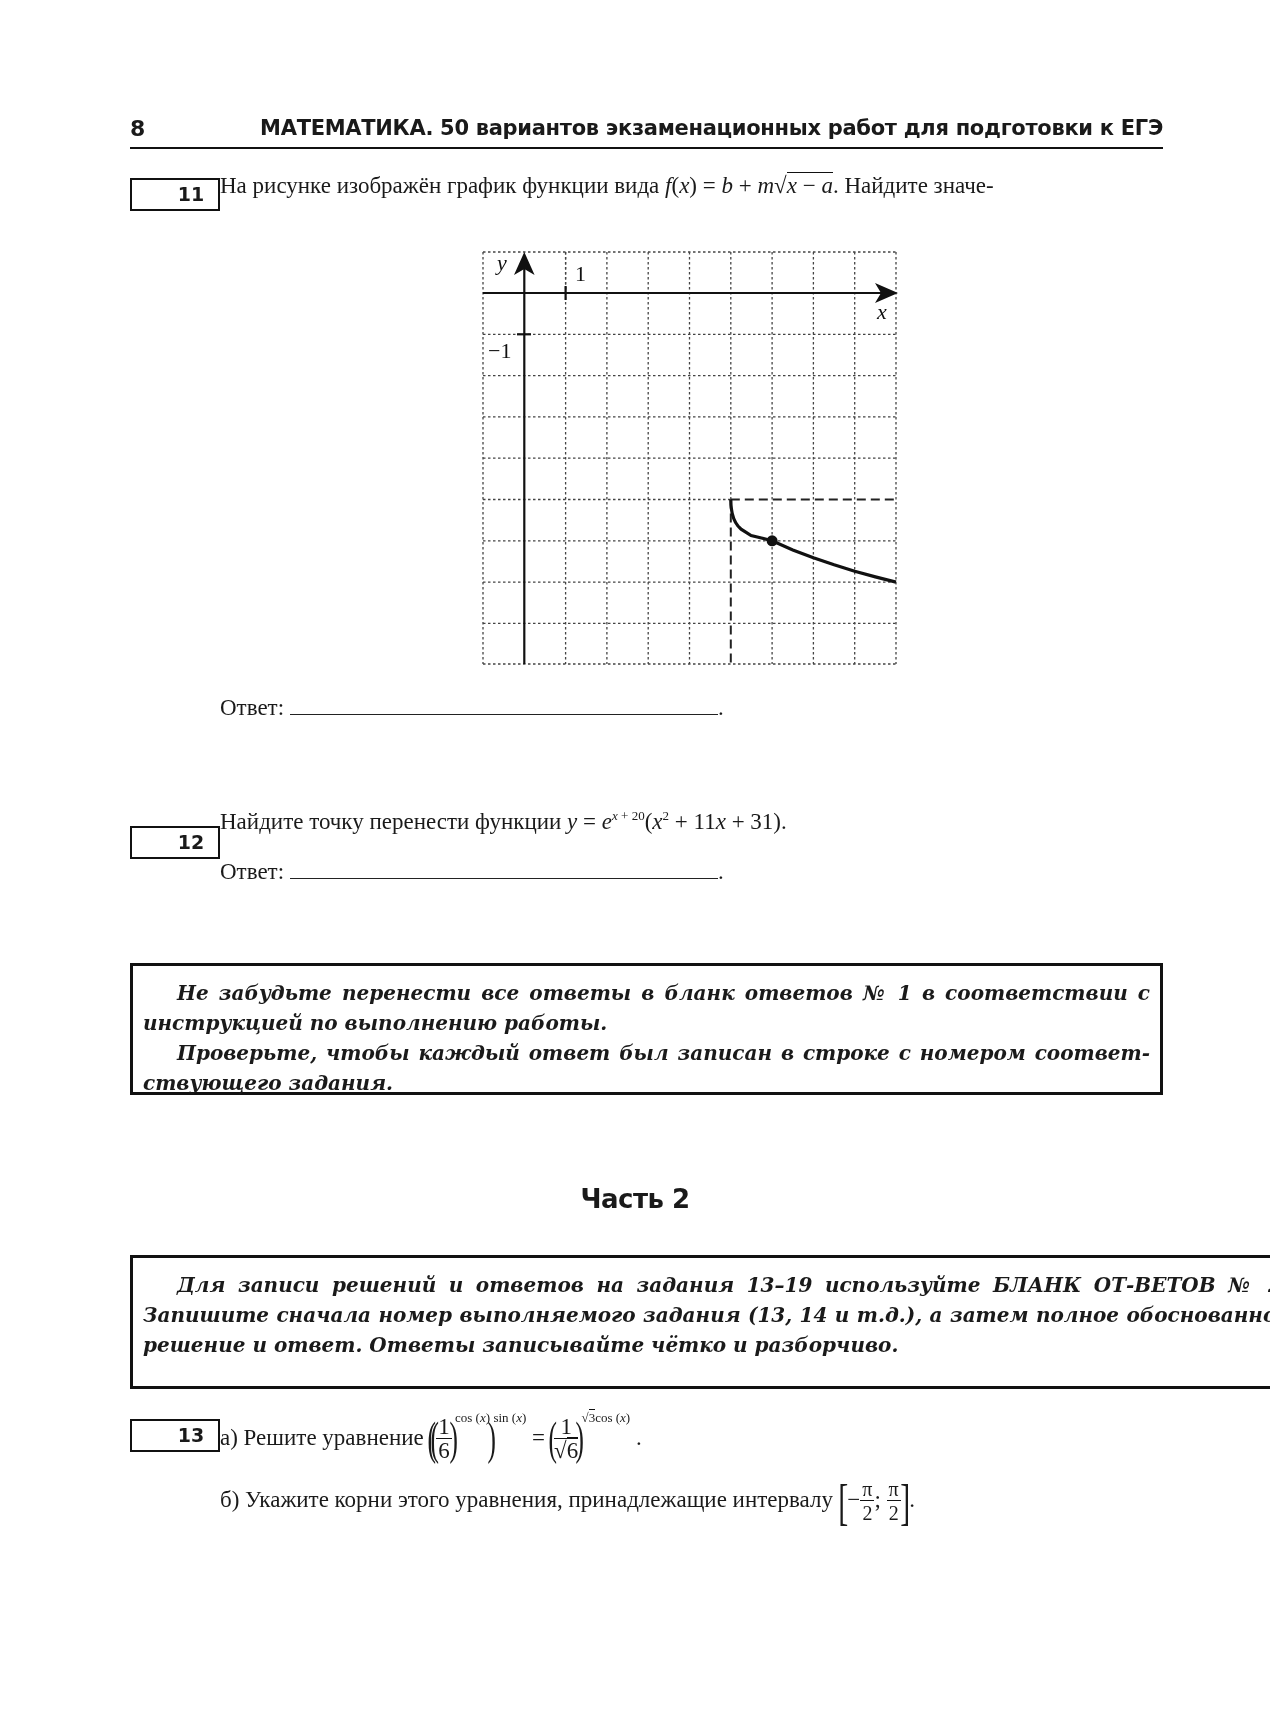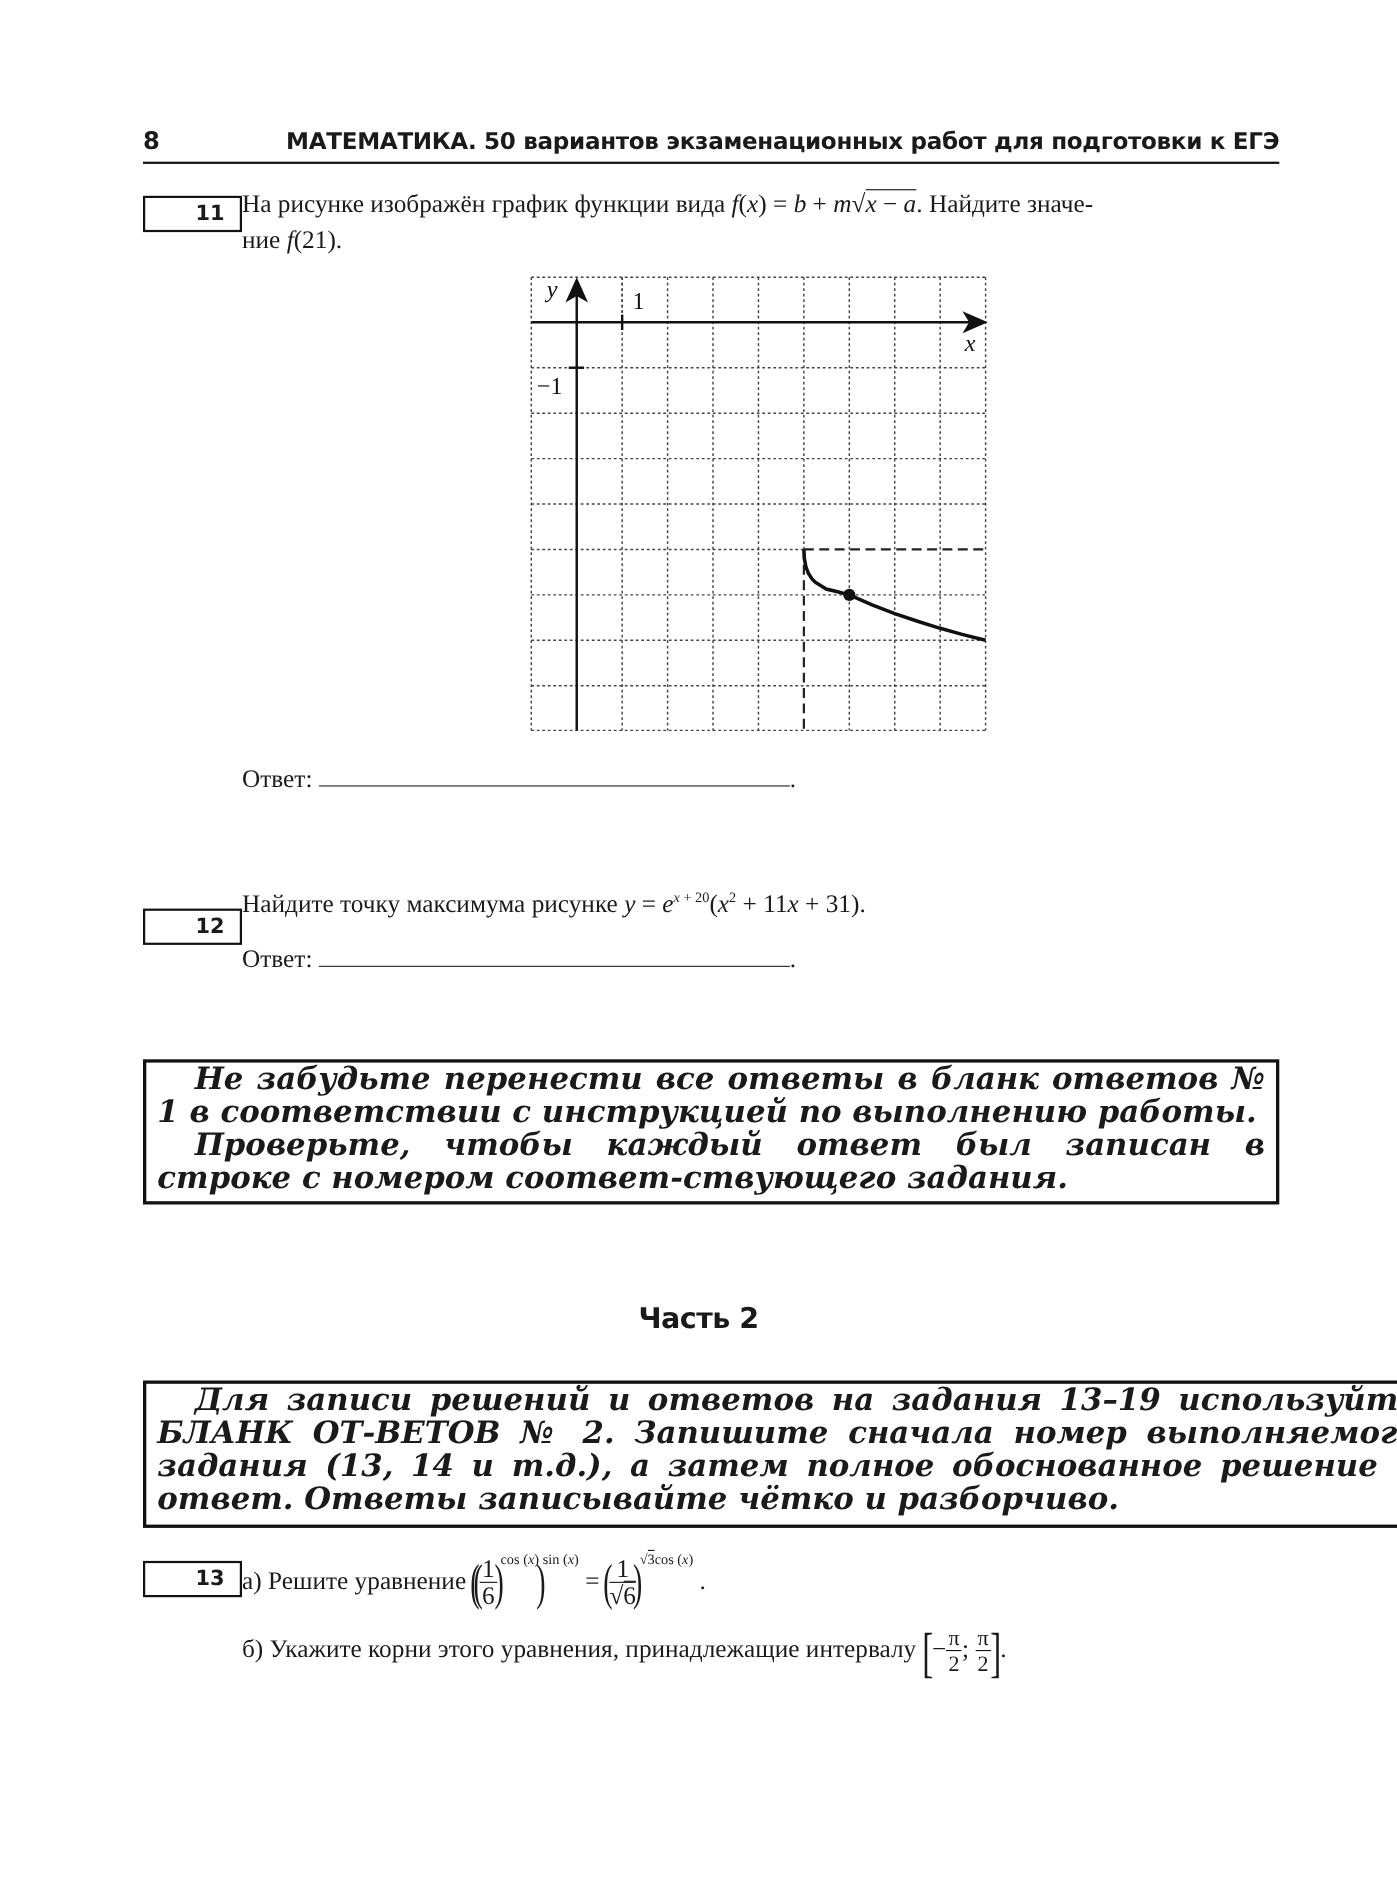--- a/index.html
+++ b/index.html
@@ -14,21 +14,21 @@
 
   .task-box { width:54px; height:29px; border:2px solid #111; font-family:"DejaVu Sans", sans-serif; font-weight:bold; font-size:19px; text-align:center; line-height:29px;padding-left:32px; }
 
   .qtext { font-family:"Liberation Serif", "DejaVu Serif", serif; font-size:23px; line-height:32px; }
   .qtext i { font-family:"Liberation Serif", "DejaVu Serif", serif; font-style:italic; }
   sup { font-size:13px; }
 
   .answer-line { font-family:"Liberation Serif", "DejaVu Serif", serif; font-size:23px; white-space:nowrap; }
   .answer-line .blank { display:inline-block; width:428px; border-bottom:1.5px solid #222; height:20px; vertical-align:baseline; margin-left:6px; }
 
-  .notice { border:3px solid #111; box-sizing:border-box; font-family:"DejaVu Serif", serif; font-style:italic; font-weight:bold; font-size:28px; line-height:30px; padding:0 10px 4px 10px; text-align:justify; }
+  .notice { border:3px solid #111; box-sizing:border-box; font-family:"DejaVu Serif", serif; font-style:italic; font-weight:bold; font-size:20px; line-height:30px; padding:12px 10px 4px 10px; text-align:justify; }
   .notice p { margin:0; text-indent:34px; }
 
   #part2 { left:0; width:1270px; top:1184px; text-align:center; font-family:"DejaVu Sans", sans-serif; font-weight:bold; font-size:26px; letter-spacing:-0.5px; }
 
   .frac { display:inline-block; vertical-align:middle; text-align:center; font-style:normal; }
   .frac .num { display:block; border-bottom:1.5px solid #111; padding:0 2px; line-height:22px; }
   .frac .den { display:block; line-height:24px; }
   .paren { font-size:46px; font-weight:100; vertical-align:middle; display:inline-block; transform:scaleX(0.55); margin:0 -6px; }
   .bracket { font-size:50px; vertical-align:middle; display:inline-block; transform:scaleX(0.6); margin:0 -4px; }
 </style>
@@ -37,21 +37,20 @@
 
 <div class="abs sans" id="page-num">8</div>
 <div class="abs sans" id="running-head">МАТЕМАТИКА. 50 вариантов экзаменационных работ для подготовки к ЕГЭ</div>
 <div class="abs" id="head-rule"></div>
 
 <div class="abs task-box" style="left:130px; top:178px;">11</div>
 <div class="abs qtext" style="left:220px; top:170px; width:945px;">
   <div style="white-space:nowrap;">
     <span>На рисунке изображён график функции вида </span><span class="math">f</span><span>(</span><span class="math">x</span><span>) = </span><span class="math">b</span><span> + </span><span class="math">m</span><span>√</span><span style="border-top:1.5px solid #111;text-align:center;"><span class="math">x</span> − <span class="math">a</span></span><span>. Найдите значе-</span>
   </div>
-  <div>ние <span class="math">f</span>(21).</div>
 </div>
 
 <svg class="abs" style="left:470px; top:240px;" width="450" height="440" viewBox="470 240 450 440">
   <defs>
     <pattern id="dotted" patternUnits="userSpaceOnUse" width="4" height="4"></pattern>
   </defs>
   <g stroke="#444" stroke-width="1.3" stroke-dasharray="2.5,2.5" fill="none">
     <line x1="483" y1="252" x2="483" y2="664"></line>
     <line x1="565.6" y1="252" x2="565.6" y2="664"></line>
     <line x1="606.9" y1="252" x2="606.9" y2="664"></line>
@@ -108,21 +107,21 @@
        L896,582.1"></path>
   <circle cx="772.1" cy="540.8" r="5.5" fill="#111"></circle>
 </svg>
 
 <div class="abs answer-line" style="left:220px; top:694px;">
   <span>Ответ:</span><span class="blank"></span><span>.</span>
 </div>
 
 <div class="abs task-box" style="left:130px; top:806px;margin-top:20px;">12</div>
 <div class="abs qtext" style="left:220px; top:800px; white-space:nowrap;">
-  <span>Найдите точку максимума рисунке </span><span class="math">y</span> = <span class="math">e</span><sup><i>x</i> + 20</sup>(<span class="math">x</span><sup>2</sup> + 11<span class="math">x</span> + 31).
+  <span>Найдите точку перенести функции </span><span class="math">y</span> = <span class="math">e</span><sup><i>x</i> + 20</sup>(<span class="math">x</span><sup>2</sup> + 11<span class="math">x</span> + 31).
 </div>
 <div class="abs answer-line" style="left:220px; top:858px;">
   <span>Ответ:</span><span class="blank"></span><span>.</span>
 </div>
 
 <div class="abs notice" style="left:130px; top:963px; width:1033px; height:132px;">
   <p>Не забудьте перенести все ответы в бланк ответов № 1 в соответствии с инструкцией по выполнению работы.</p>
   <p>Проверьте, чтобы каждый ответ был записан в строке с номером соответ-ствующего задания.</p>
 </div>
 

